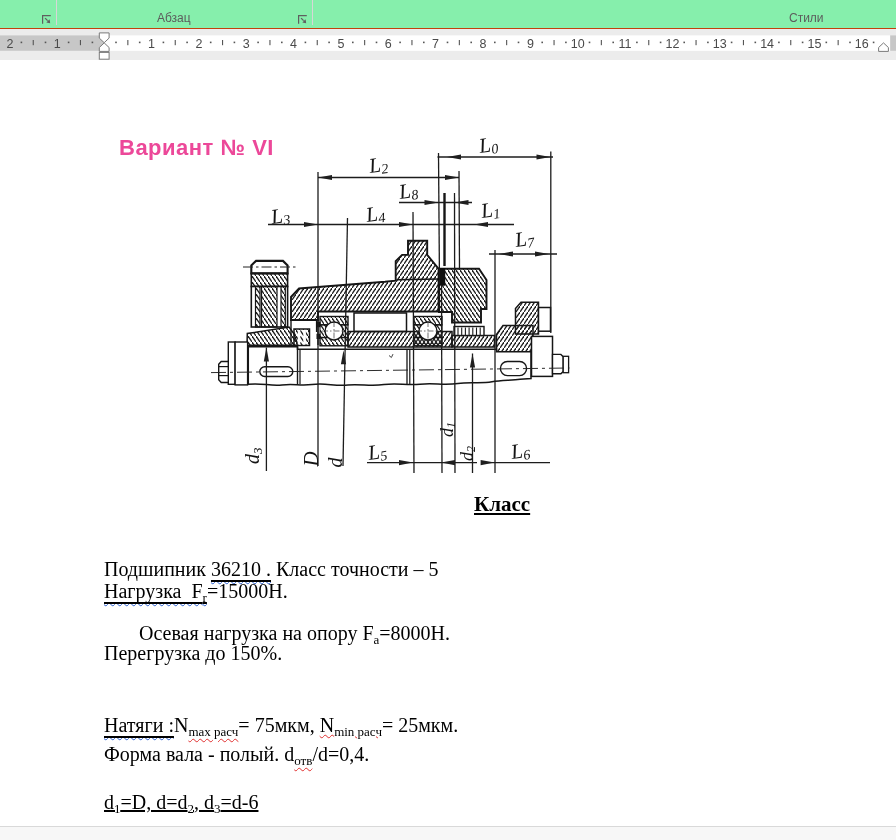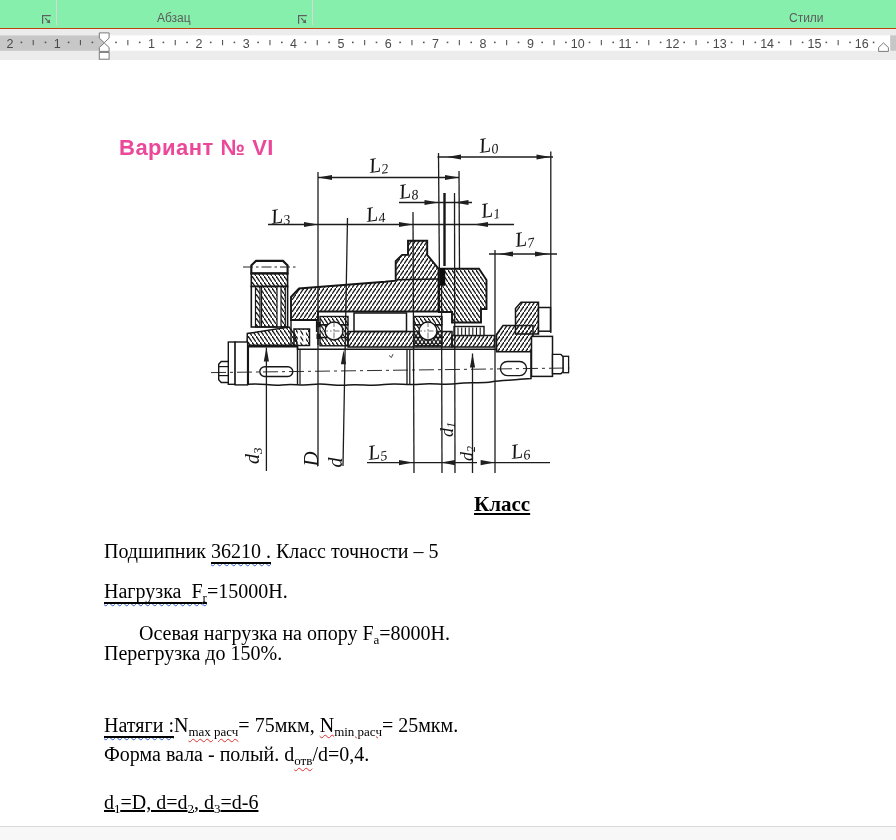--- a/index.html
+++ b/index.html
@@ -252,21 +252,21 @@
 <polygon points="494.6,462.6 480.6,460.0 480.6,465.20000000000005" fill="#1f1f1f"></polygon>
 <text x="512" y="459" transform="rotate(-8 512 459)" font-family="Liberation Serif" font-style="italic" font-size="21" fill="#141414">L<tspan font-size="14" dy="2.5">6</tspan></text>
 <text x="259" y="464" transform="rotate(-90 259 464)" font-family="Liberation Serif" font-style="italic" font-size="20" fill="#141414">d<tspan font-size="13" dy="2.5">3</tspan></text>
 <text x="318" y="466.5" transform="rotate(-90 318 466.5)" font-family="Liberation Serif" font-style="italic" font-size="21" fill="#141414">D<tspan font-size="14" dy="2.5"></tspan></text>
 <text x="341.5" y="467.5" transform="rotate(-90 341.5 467.5)" font-family="Liberation Serif" font-style="italic" font-size="20" fill="#141414">d<tspan font-size="14" dy="2.5"></tspan></text>
 <text x="452.5" y="437" transform="rotate(-90 452.5 437)" font-family="Liberation Serif" font-style="italic" font-size="18" fill="#141414">d<tspan font-size="12" dy="2.5">1</tspan></text>
 <text x="472.5" y="461" transform="rotate(-90 472.5 461)" font-family="Liberation Serif" font-style="italic" font-size="18" fill="#141414">d<tspan font-size="12" dy="2.5">2</tspan></text>
 </svg>
 
 <div class="doc" style="left:474px;top:492px;font-weight:bold;font-size:21px;"><span class="u">Класс</span></div>
-<div class="doc" style="left:104px;top:540px;">Подшипник <span class="wb"><span class="u">36210 .</span></span> Класс точности – 5</div>
+<div class="doc" style="left:104px;top:558px;">Подшипник <span class="wb"><span class="u">36210 .</span></span> Класс точности – 5</div>
 <div class="doc" style="left:104px;top:580px;"><span class="wb"><span class="u">Нагрузка  F<sub>r</sub></span></span>=15000Н.</div>
 <div class="doc" style="left:104px;top:622px;margin-left:35px;">Осевая нагрузка на опору F<sub>a</sub>=8000Н.</div>
 <div class="doc" style="left:104px;top:642px;text-align:right;">Перегрузка до 150%.</div>
 <div class="doc" style="left:104px;top:743px;">Форма вала - полый. d<sub class="wr">отв</sub>/d=0,4.</div>
 <div class="doc" style="left:104px;top:714px;"><span class="wb"><span class="u">Натяги :</span></span>N<sub class="wr">max расч</sub>= 75мкм, <span class="wr">N<sub>min расч</sub></span>= 25мкм.</div>
 <div class="doc" style="left:104px;top:791px;text-decoration:underline;">d<sub>1</sub>=D, d=d<sub>2</sub>, d<sub>3</sub>=d-6</div>
 
 <div id="botline" class="abs"></div>
 <div id="botarea" class="abs"></div>
 

